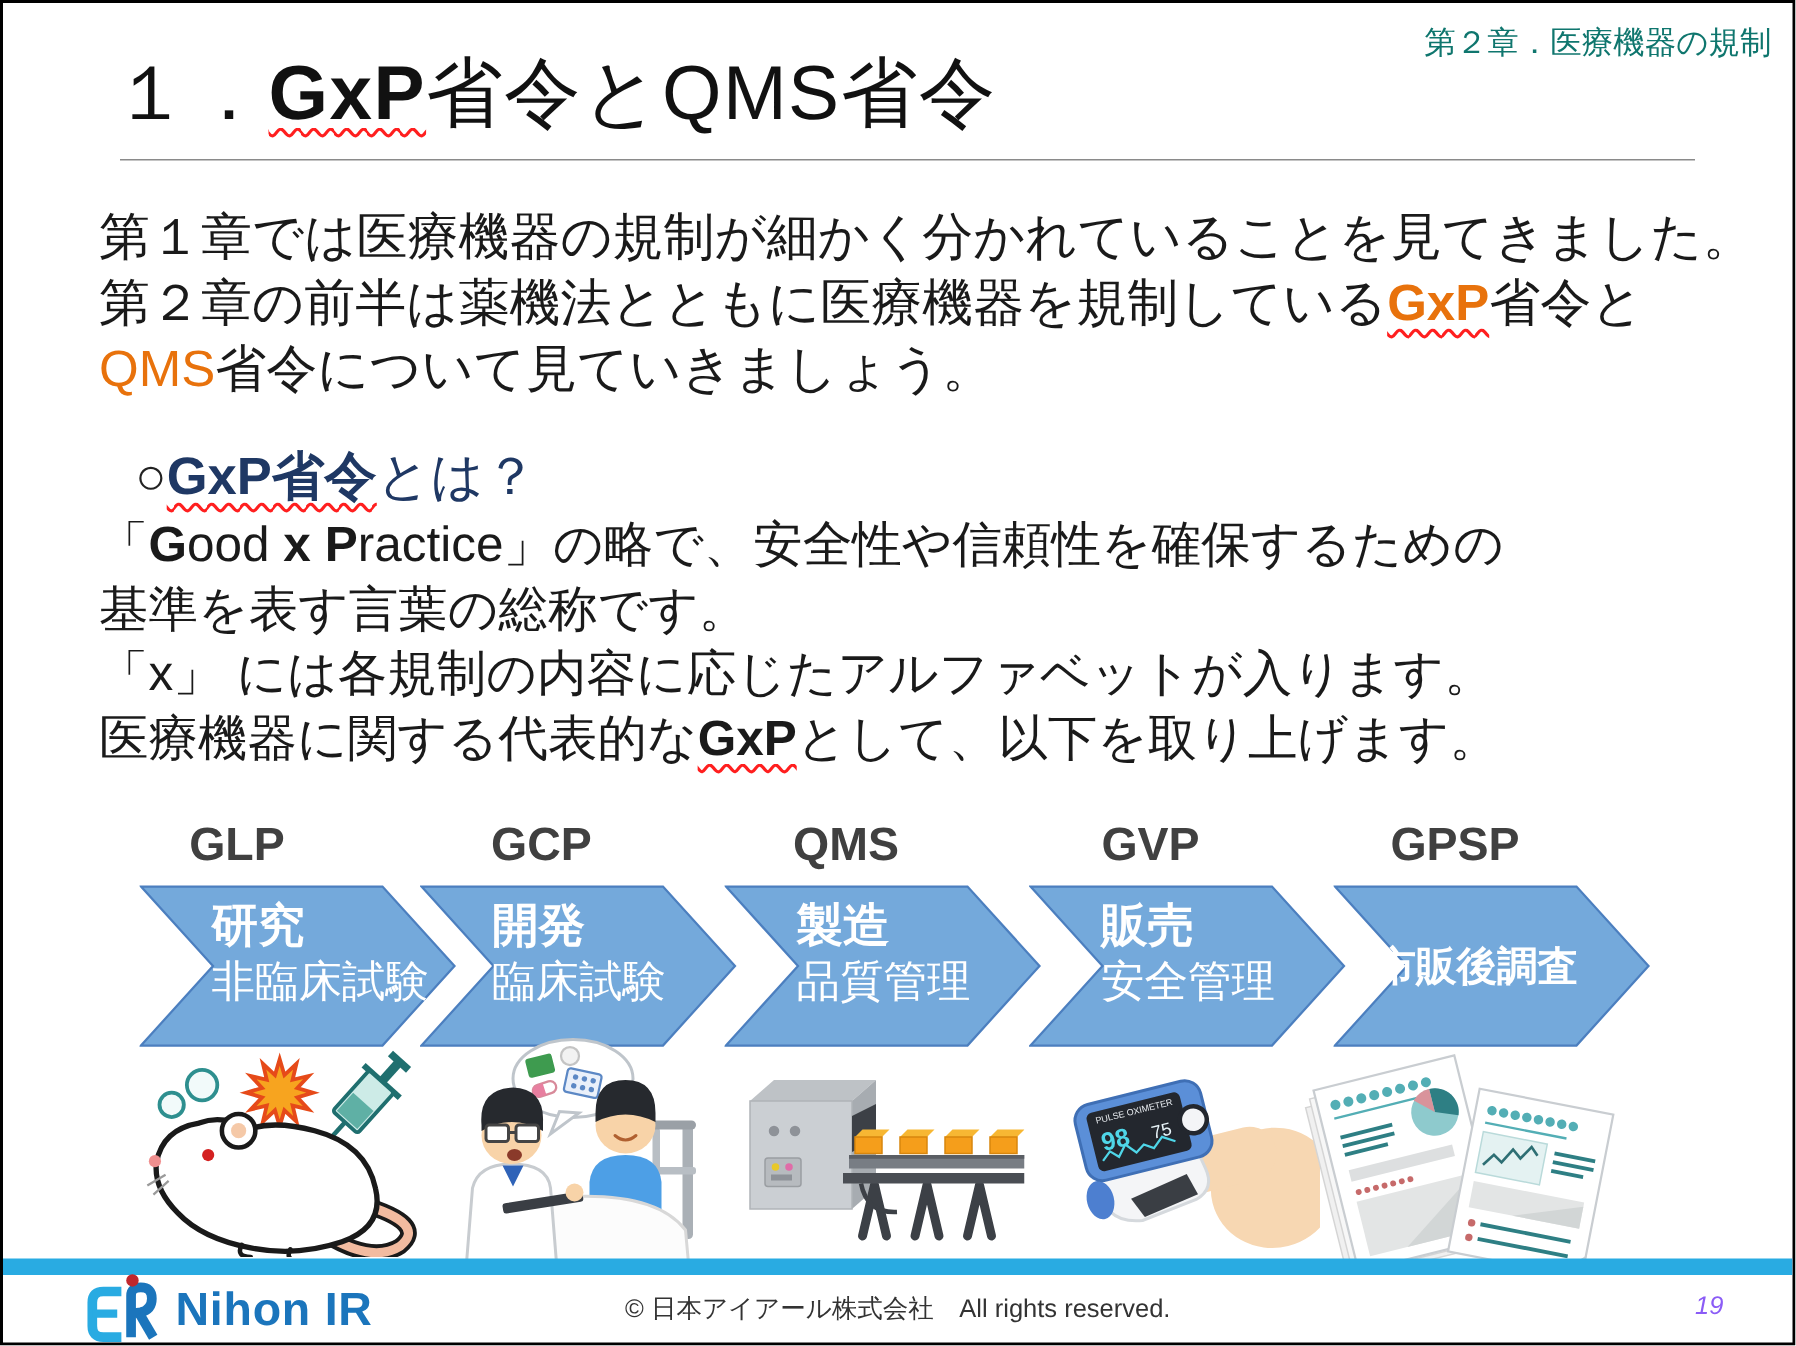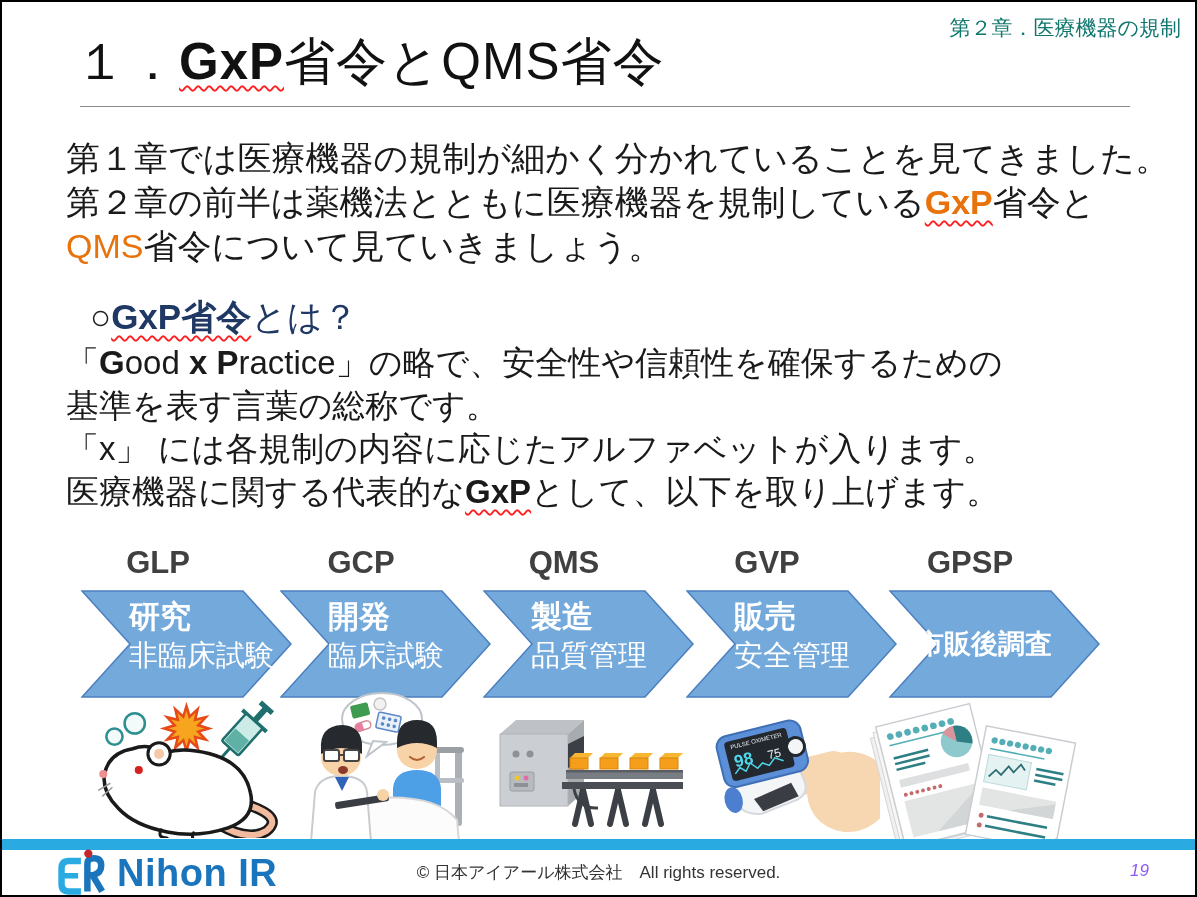--- a/index.html
+++ b/index.html
@@ -24,21 +24,21 @@
   .step{position:absolute;top:588px;width:212px;height:108px;}
   .step svg.chev{position:absolute;left:0;top:0;}
   .arrow-text{position:absolute;left:48px;top:9px;color:#fff;white-space:nowrap;}
   .arrow-text .l1{font-size:31px;font-weight:bold;line-height:36px;}
   .arrow-text .l2{font-size:29px;line-height:40px;}
   .arrow-text.single{left:28px;top:36px;}
   .arrow-text.single .l1{font-size:27px;}
   .illus{position:absolute;}
   .footer-bar{position:absolute;left:0;right:0;top:837px;height:11px;background:#29abe2;}
   .footer-logo{position:absolute;left:50px;top:847px;display:flex;align-items:center;gap:9px;}
-  .logo-text{font-size:38px;font-weight:bold;color:#1b75bc;letter-spacing:0.5px;}
+  .logo-text{font-size:31px;font-weight:bold;color:#1b75bc;letter-spacing:0.5px;}
   .copyright{position:absolute;left:50%;transform:translateX(-50%);top:859px;font-size:17px;color:#333;white-space:nowrap;}
   .pagenum{position:absolute;right:46px;top:859px;font-size:17px;color:#8b5cf6;font-style:italic;}
 </style>
 </head>
 <body>
 
 <div class="slide">
 
   <div class="chapter">第２章．医療機器の規制</div>
 
@@ -59,21 +59,21 @@
     <div>「x」 には各規制の内容に応じたアルファベットが入ります。</div>
     <div><span>医療機器に関する代表的な</span><span class="sq">GxP</span><span>として、以下を取り上げます。</span></div>
   </div>
 
   <div class="step-label" style="left:75px">GLP</div>
   <div class="step-label" style="left:278px">GCP</div>
   <div class="step-label" style="left:481px">QMS</div>
   <div class="step-label" style="left:684px">GVP</div>
   <div class="step-label" style="left:887px">GPSP</div>
 
-  <div class="step" style="left:79px">
+  <div class="step" style="left:91px">
     <svg class="chev" width="212" height="108" viewBox="0 0 212 108">
         <polygon points="1,1 162,1 210,54 162,107 1,107 49,54" fill="#74a9db" stroke="#4c7fbf" stroke-width="1.5"></polygon>
       </svg>
     <div class="arrow-text">
         <div class="l1">研究</div>
         <div class="l2">非臨床試験</div>
       </div>
   </div>
   <div class="step" style="left:278px">
     <svg class="chev" width="212" height="108" viewBox="0 0 212 108">

